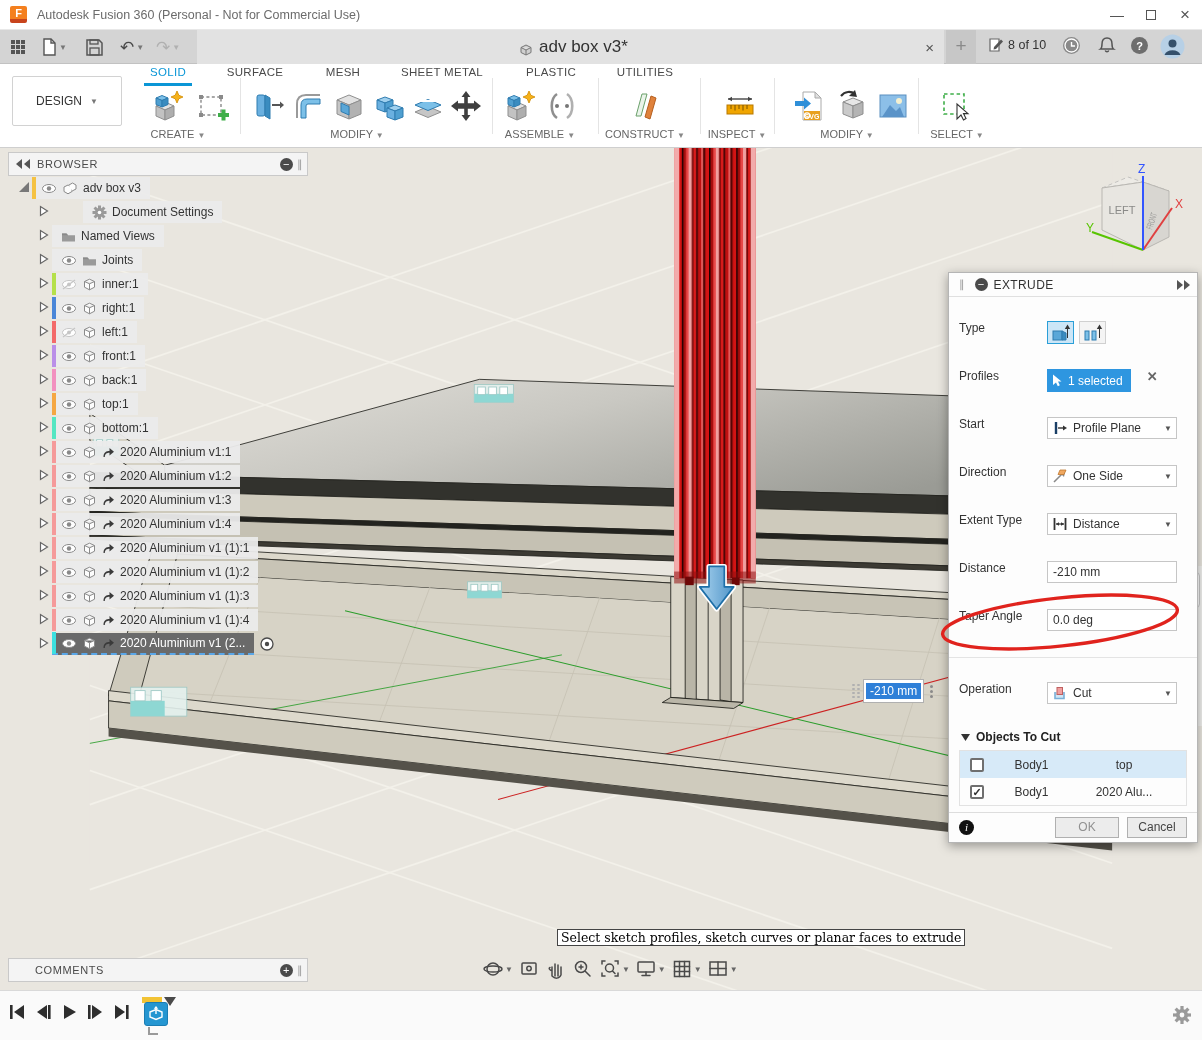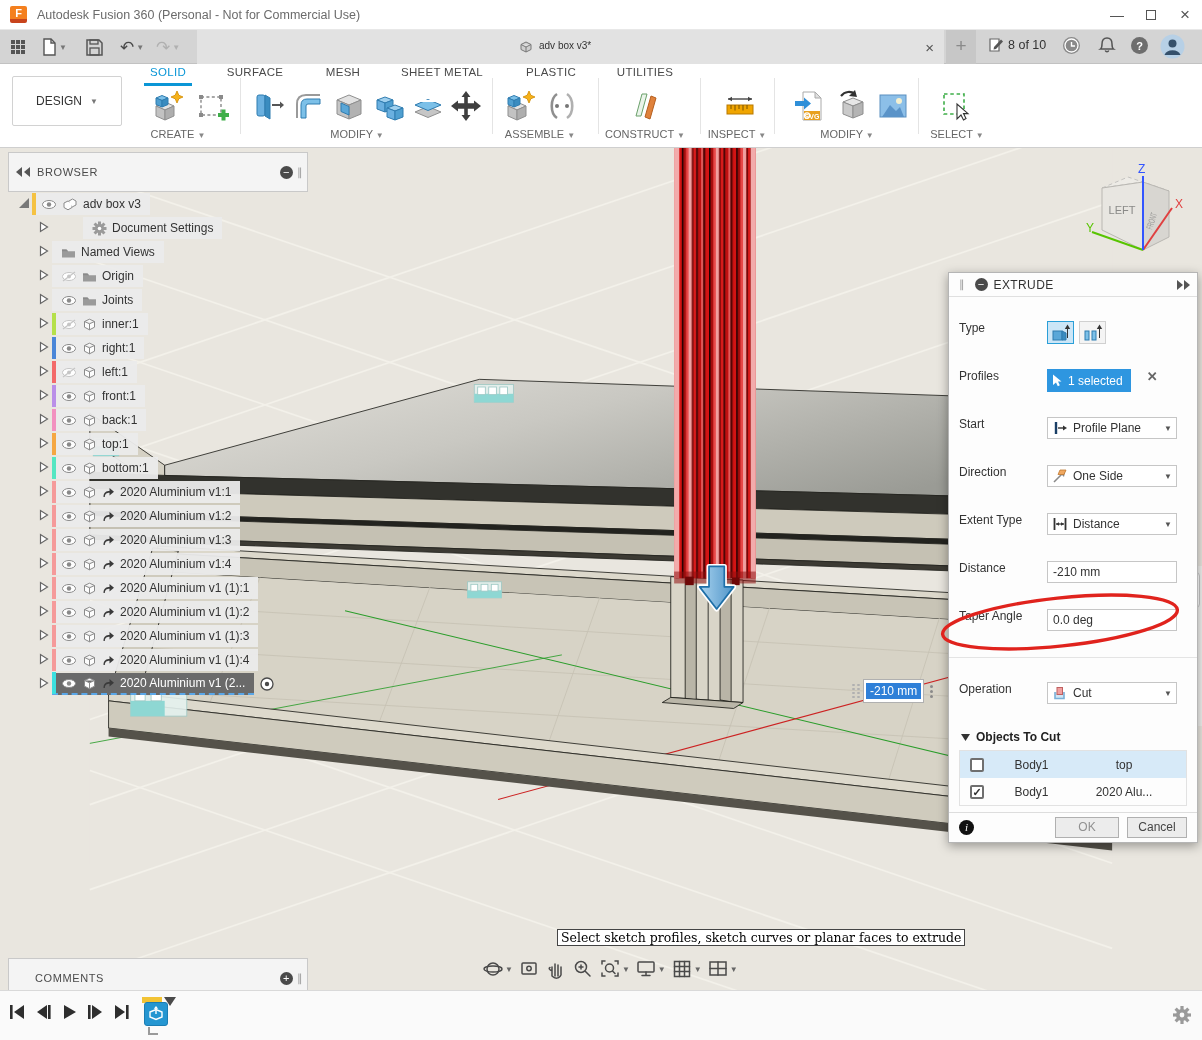--- a/index.html
+++ b/index.html
@@ -11,21 +11,21 @@
   #app-title { margin-left:10px; font-size:12.5px; color:#6b6b6b; }
   .winbtn { width:34px; height:28px; text-align:center; line-height:28px; color:#555; font-size:14px; }
   #win-controls { margin-left:auto; display:flex; }
 
   
   #tabbar { position:absolute; left:0; top:30px; width:1202px; height:34px; background:#d4d4d4; border-bottom:1px solid #c2c2c2; }
   .qat { position:absolute; top:5px; height:24px; display:flex; align-items:center; color:#4a4a4a; }
   .qat svg { display:block; }
   .caret-sm { font-size:8px; color:#777; margin-left:2px; }
   #doc-tab { position:absolute; left:197px; top:0; width:747px; height:34px; background:#e2e2e2; display:flex; align-items:center; }
-  #doc-tab-label { position:absolute; left:322px; font-size:10px; color:#333; display:flex; align-items:flex-start; gap:6px; }
+  #doc-tab-label { position:absolute; left:322px; font-size:17px; color:#333; display:flex; align-items:flex-end; gap:6px; }
   #tab-close { position:absolute; right:10px; color:#555; font-size:15px; }
   #new-tab-btn { position:absolute; left:946px; top:0; width:30px; height:34px; background:#c7c7c7; color:#8a8a8a; font-size:19px; text-align:center; line-height:32px; }
   #version-badge { position:absolute; left:988px; top:7px; display:flex; align-items:center; gap:4px; font-size:12.5px; color:#333; }
   .tr-icon { position:absolute; top:6px; }
 
   
   #ribbon { position:absolute; left:0; top:64px; width:1202px; height:84px; background:#ffffff; border-bottom:1px solid #cfcfcf; }
   #design-btn { position:absolute; left:12px; top:12px; width:110px; height:50px; border:1px solid #d2d2d2; border-radius:2px; background:#fff; font-size:12px; color:#333; display:flex; align-items:center; justify-content:center; gap:6px; }
   .rtab { position:absolute; top:2px; height:18px; font-size:11.5px; color:#4a4a4a; transform:translateX(-50%); letter-spacing:.3px; }
   .rtab.active { color:#0a96d6; }
@@ -34,21 +34,21 @@
   .glabel { position:absolute; top:64px; transform:translateX(-50%); font-size:11px; color:#666; white-space:nowrap; }
   .glabel .c { font-size:8px; color:#888; }
   .gsep { position:absolute; top:14px; width:1px; height:56px; background:#e4e4e4; }
 
   
   #viewport { position:absolute; left:0; top:148px; width:1202px; height:842px; }
   #scene { position:absolute; left:0; top:0; }
 
   
   #browser { position:absolute; left:8px; top:4px; width:300px; }
-  .panel-head { height:40px; background:#f4f4f4; border:1px solid #c9c9c9; display:flex; align-items:center; font-size:11px; color:#4a4a4a; letter-spacing:.6px; }
+  .panel-head { height:24px; background:#f4f4f4; border:1px solid #c9c9c9; display:flex; align-items:center; font-size:11px; color:#4a4a4a; letter-spacing:.6px; }
   .circ-btn { width:13px; height:13px; border-radius:50%; background:#4a4a4a; color:#fff; font-size:11px; line-height:12px; text-align:center; }
   .grip { color:#9a9a9a; font-size:11px; margin:0 4px; }
   .brow { height:24px; display:flex; align-items:center; }
   .tri { width:16px; text-align:center; flex:none; }
   .chip { display:inline-flex; align-items:center; height:22px; background:rgba(235,235,235,.95); padding-right:9px; gap:5px; }
   .chip .bar { width:4px; height:22px; flex:none; }
   .chip .lbl { font-size:12px; color:#333; white-space:nowrap; }
   .chip.sel { background:#6a6a6a; border-bottom:2px dashed #5aa7e8; }
   .chip.sel .lbl { color:#fff; }
   .radio { margin-left:6px; display:flex; }
@@ -578,38 +578,20 @@
             <span class="lbl">Named Views</span>
           </span>
         </div>
         <div class="brow" style="padding-left: 28px;">
           <span class="tri"><svg width="10" height="12">
               <polygon points="1.5,1.5 1.5,10.5 8.5,6" fill="#fff" stroke="#666" stroke-width="1.2"></polygon>
             </svg></span>
           <span class="chip">
             <span style="width:4px;"></span>
             <svg width="16" height="11">
-              <ellipse cx="8" cy="5.5" rx="6.5" ry="4" fill="#fff" stroke="#c6c6c6"></ellipse>
-              <circle cx="8" cy="5.5" r="2" fill="#c6c6c6"></circle>
-              <line x1="2" y1="10" x2="14" y2="1" stroke="#c6c6c6" stroke-width="1.3"></line>
-            </svg>
-            <svg width="15" height="13">
-              <path d="M1,3.5 h4.5 l1.5,1.8 H14 V11.5 H1 z" fill="#9a9a9a"></path>
-              <path d="M1,3.5 h4.5 l1.5,1.8 H1 z" fill="#8a8a8a"></path>
-            </svg>
-            <span class="lbl">Origin</span>
-          </span>
-        </div>
-        <div class="brow" style="padding-left: 28px;">
-          <span class="tri"><svg width="10" height="12">
-              <polygon points="1.5,1.5 1.5,10.5 8.5,6" fill="#fff" stroke="#666" stroke-width="1.2"></polygon>
-            </svg></span>
-          <span class="chip">
-            <span style="width:4px;"></span>
-            <svg width="16" height="11">
               <ellipse cx="8" cy="5.5" rx="6.5" ry="4" fill="#fff" stroke="#8a8a8a"></ellipse>
               <circle cx="8" cy="5.5" r="2.2" fill="#8a8a8a"></circle>
             </svg>
             <svg width="15" height="13">
               <path d="M1,3.5 h4.5 l1.5,1.8 H14 V11.5 H1 z" fill="#9a9a9a"></path>
               <path d="M1,3.5 h4.5 l1.5,1.8 H1 z" fill="#8a8a8a"></path>
             </svg>
             <span class="lbl">Joints</span>
           </span>
         </div>

